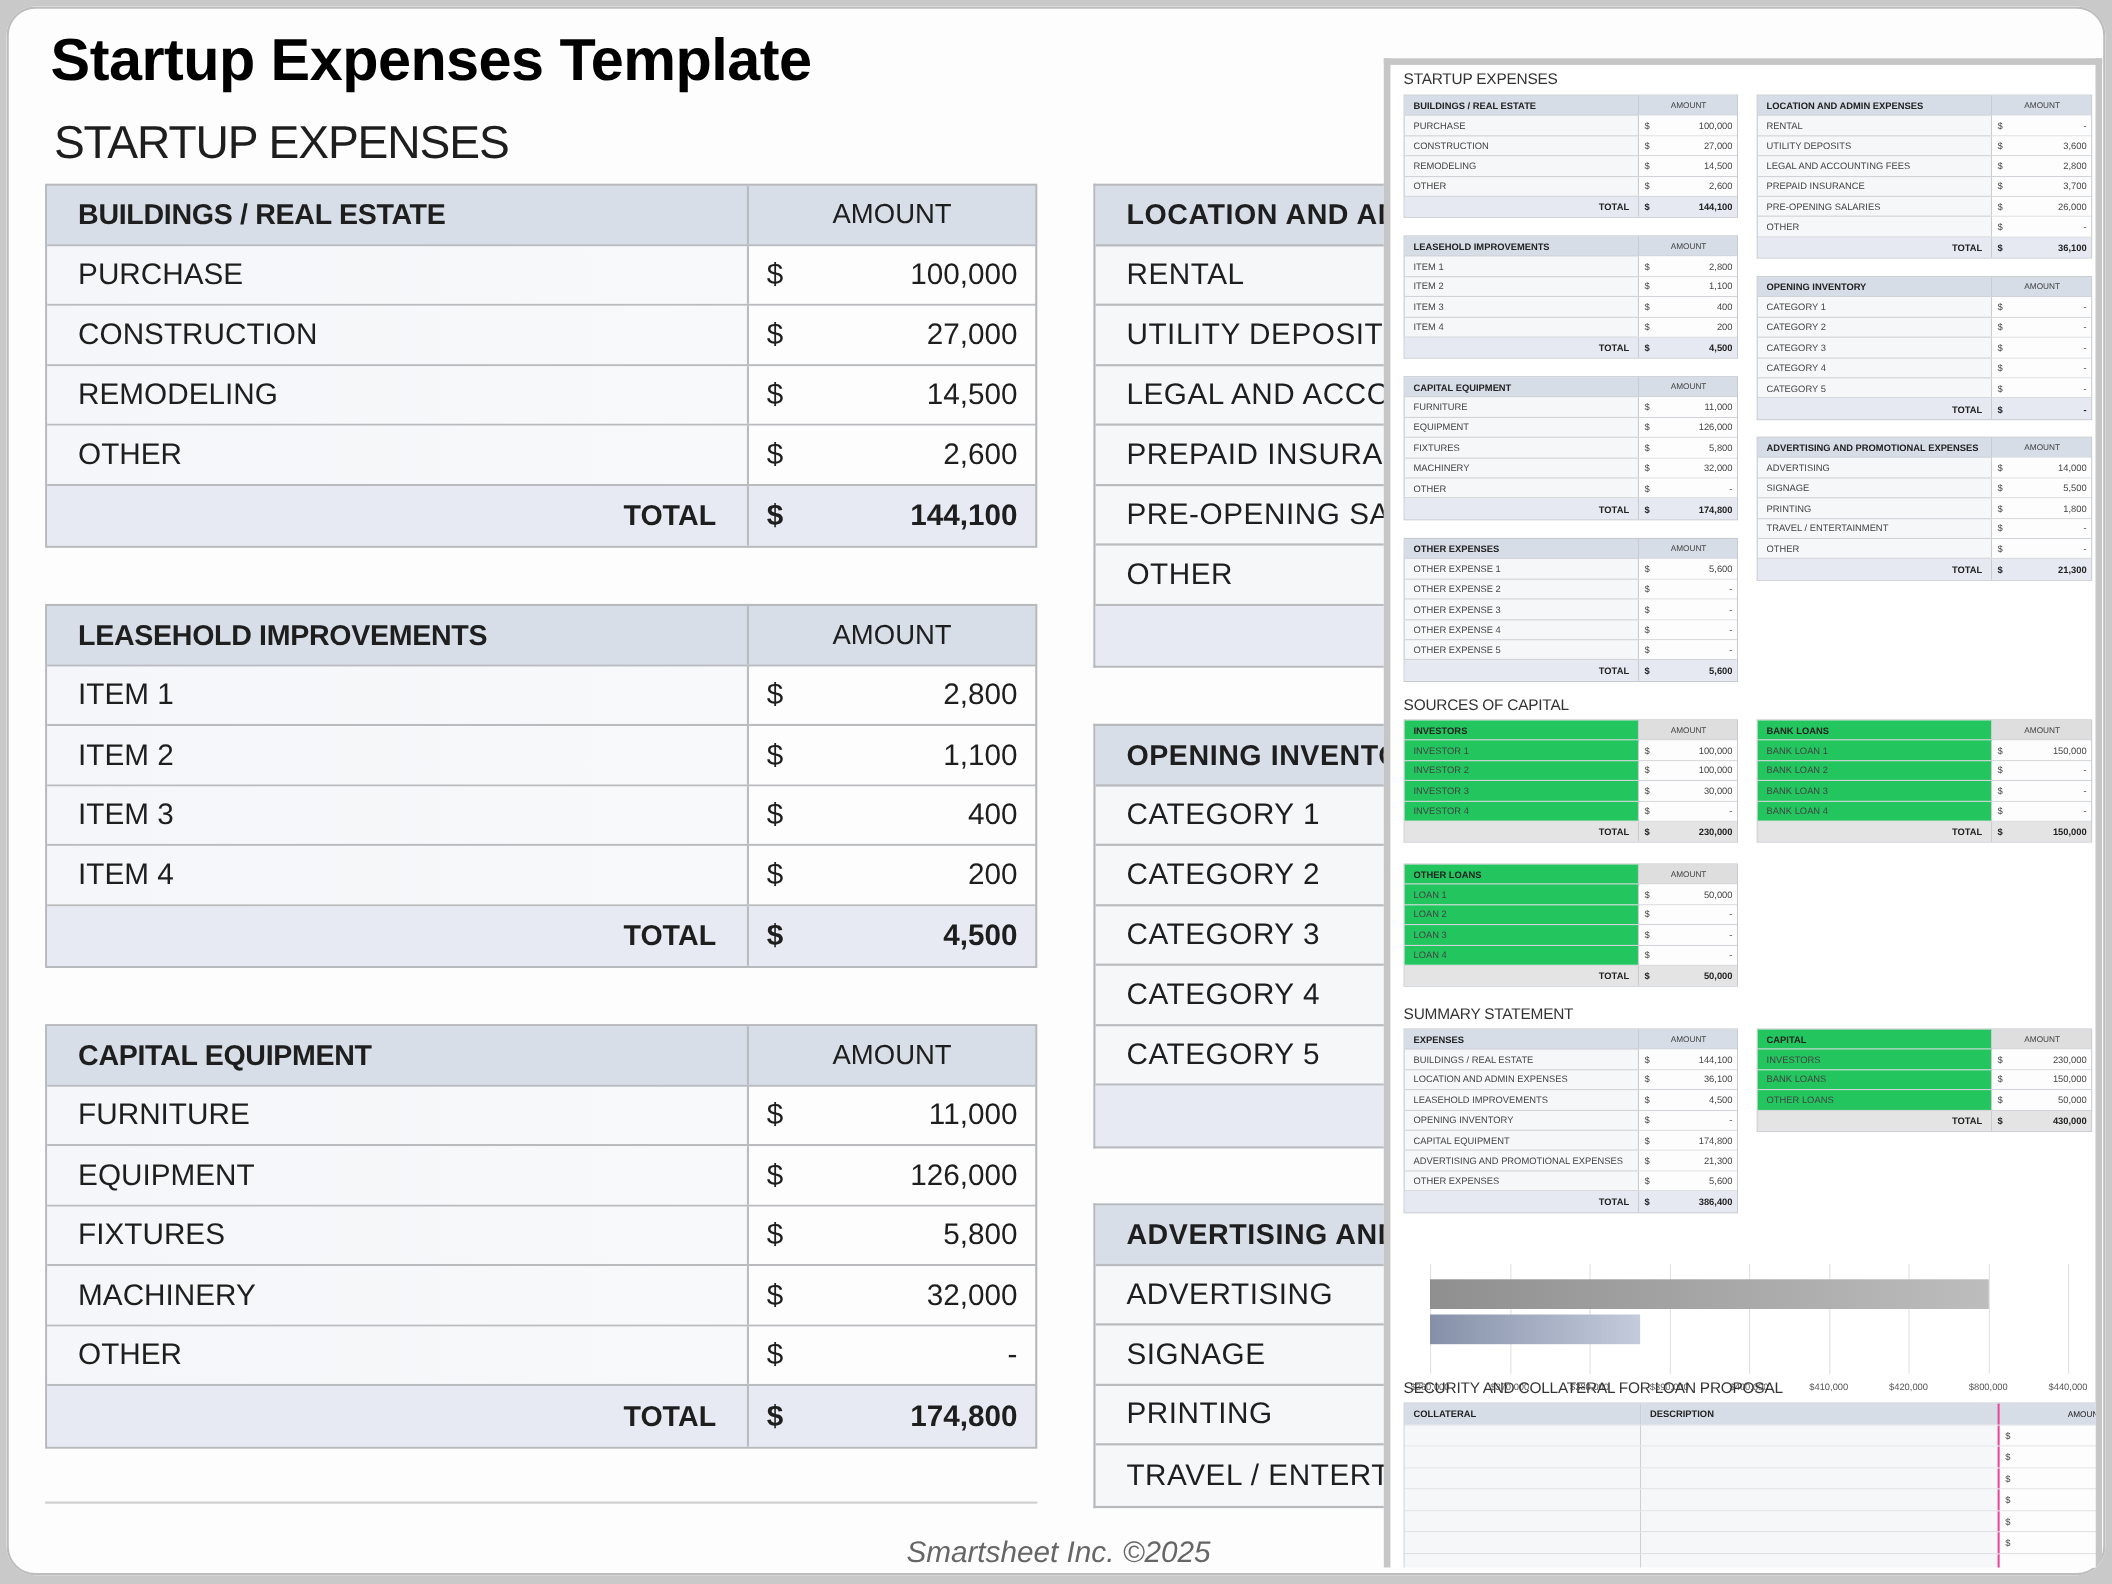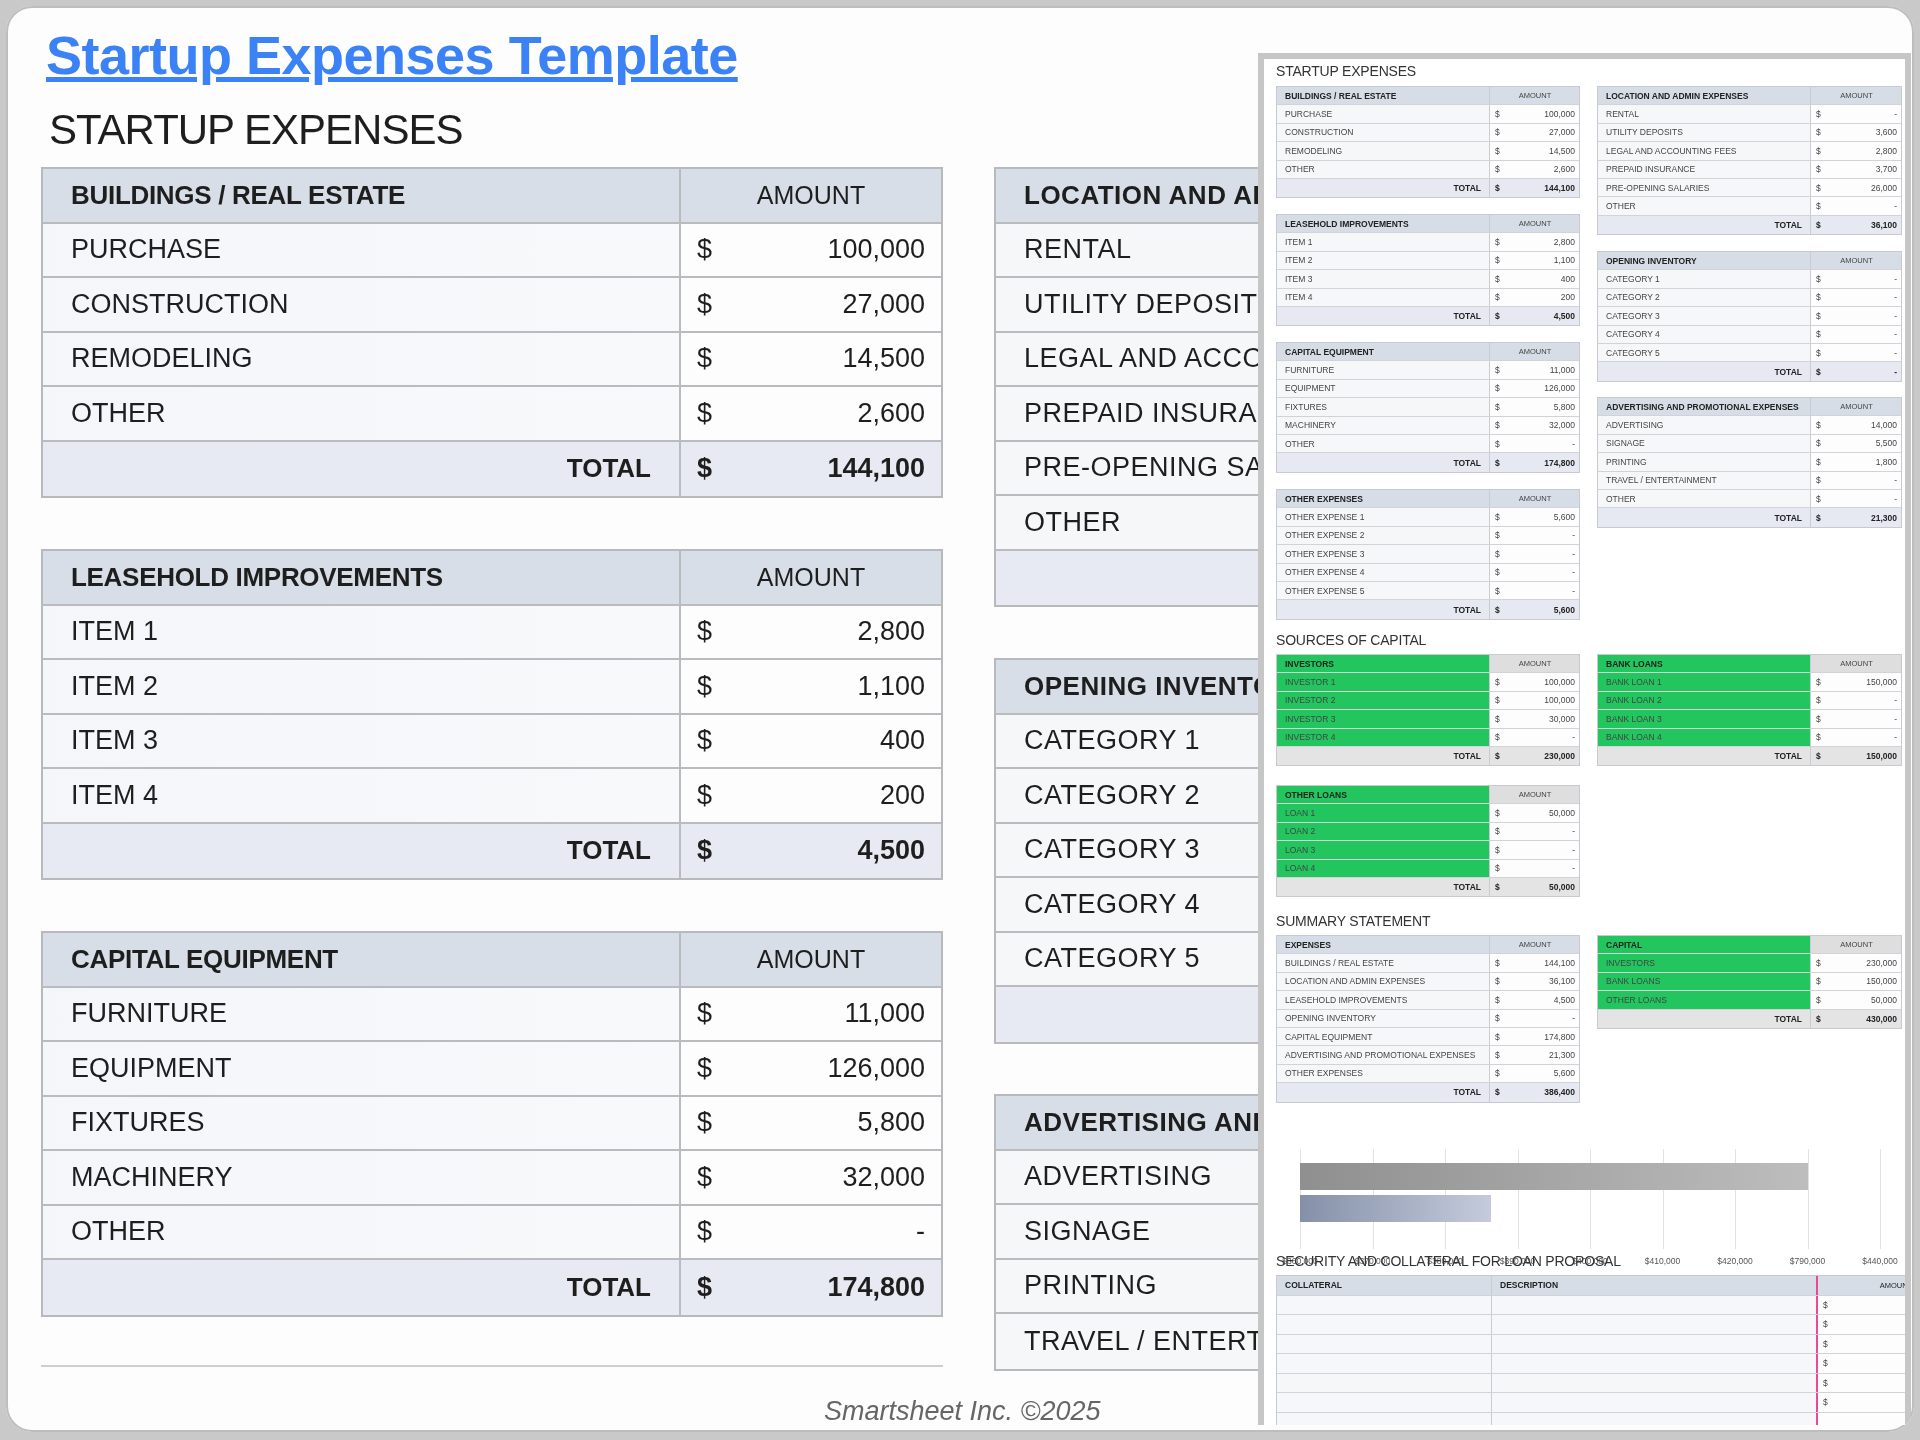--- a/index.html
+++ b/index.html
@@ -5,21 +5,21 @@
   * { box-sizing: border-box; margin: 0; padding: 0; }
   html, body { width: 1920px; height: 1440px; overflow: hidden; background: #c9c9c9; }
   body { font-family: "Liberation Sans", "DejaVu Sans", sans-serif; color: #1e1e1e; position: relative; }
   .frame {
     position: absolute; left: 6px; top: 6px; width: 1908px; height: 1426px;
     background: #fdfdfd; border-radius: 26px; overflow: hidden;
     box-shadow: inset 0 0 0 2px #bdbdbd;
   }
   .title {
     position: absolute; left: 40px; top: 18px; font-size: 54px; font-weight: 700;
-    color: #3b82f6; letter-spacing: -0.5px; white-space: nowrap; text-decoration: underline;
+    color: #000000; letter-spacing: -0.5px; white-space: nowrap;
   }
   .subtitle {
     position: absolute; left: 43px; top: 100px; font-size: 42px; font-weight: 400;
     color: #1e1e1e; letter-spacing: -1px; white-space: nowrap;
   }
   
   .btable { position: absolute; border: 2px solid #b7b9bd; background: #f6f7f9; }
   .brow { display: flex; height: 54.5px; border-bottom: 2px solid #b9bbbf; }
   .brow:last-child { border-bottom: none; }
   .bname { flex: 0 0 638px; display: flex; align-items: center; padding-left: 28px; font-size: 27px; border-right: 2px solid #b9bbbf; white-space: nowrap; overflow: hidden; background: linear-gradient(90deg,#f5f6f9,#f8f9fb); }
@@ -812,21 +812,21 @@
         <div class="xt" style="left: 169px;">$380,000</div>
         <div class="gridline" style="left: 241.5px;"></div>
         <div class="xt" style="left: 241.5px;">$390,000</div>
         <div class="gridline" style="left: 314px;"></div>
         <div class="xt" style="left: 314px;">$400,000</div>
         <div class="gridline" style="left: 386.5px;"></div>
         <div class="xt" style="left: 386.5px;">$410,000</div>
         <div class="gridline" style="left: 459px;"></div>
         <div class="xt" style="left: 459px;">$420,000</div>
         <div class="gridline" style="left: 531.5px;"></div>
-        <div class="xt" style="left: 531.5px;">$790,000</div>
+        <div class="xt" style="left: 531.5px;">$800,000</div>
         <div class="gridline" style="left: 604px;"></div>
         <div class="xt" style="left: 604px;">$440,000</div>
         <div class="bar" style="left: 24px; top: 24px; width: 507.5px; background: linear-gradient(90deg, rgb(143, 143, 143), rgb(189, 189, 189));"></div>
         <div class="bar" style="left: 24px; top: 56px; width: 191.4px; background: linear-gradient(90deg, rgb(133, 144, 168), rgb(196, 203, 220));"></div>
         <div class="legend"><span class="sw" style="background: rgb(169, 169, 169);"></span><span>CAPITAL</span><span class="sw" style="background: rgb(154, 166, 189);"></span><span>EXPENSES</span></div>
       </div>
 
     <div class="psec" style="left:12px; top:1194px;">SECURITY AND COLLATERAL FOR LOAN PROPOSAL</div>
     <div class="collat" id="collat">
         <div class="crow head">

